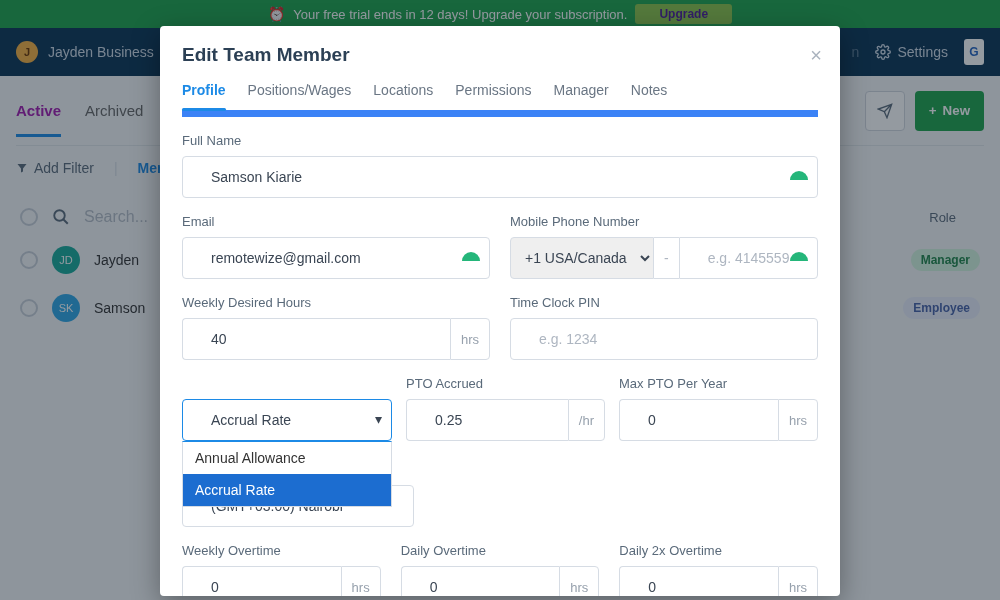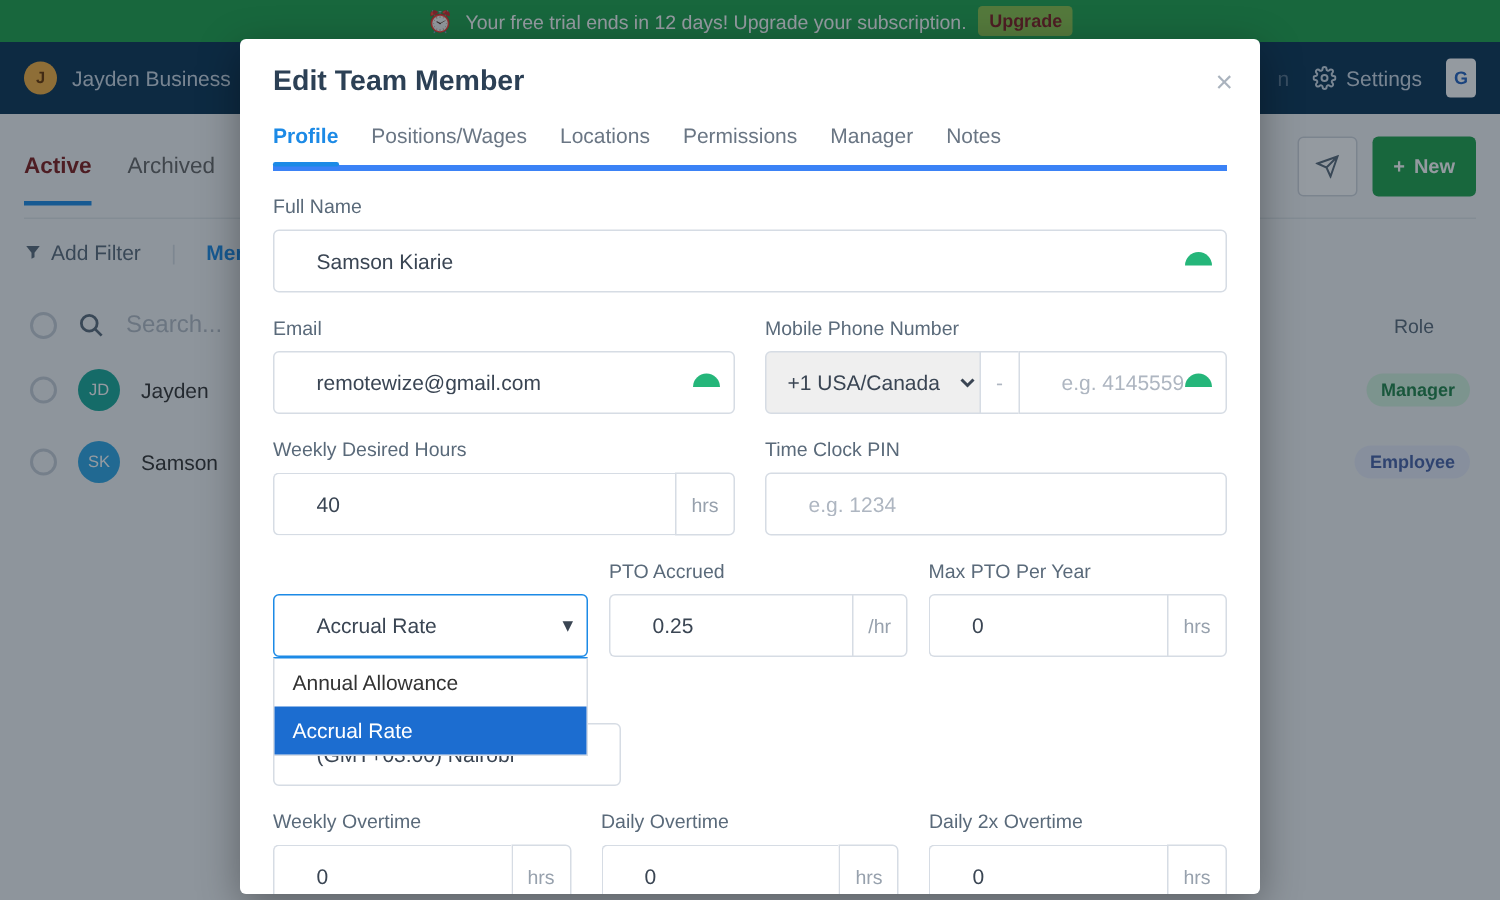--- a/index.html
+++ b/index.html
@@ -1,33 +1,33 @@
 <!DOCTYPE html>
 <html><head>
 <meta charset="utf-8">
 <style>
 * { box-sizing: border-box; margin: 0; padding: 0; }
 body { font-family: -apple-system, BlinkMacSystemFont, "Segoe UI", Helvetica, Arial, sans-serif; background: #f5f6f8; font-size: 14px; color: #333; overflow: hidden; width: 1000px; height: 600px; position: relative; }
 
 .trial-banner { background: #1ea24c; height: 28px; display: flex; align-items: center; justify-content: center; font-size: 13px; color: #fff; gap: 8px; }
 .trial-banner .clock { font-size: 14px; }
-.trial-banner .upgrade-btn { background: #8bc34a; color: #7f1d1d; padding: 3px 7px; border-radius: 3px; font-weight: 600; font-size: 12px; }
+.trial-banner .upgrade-btn { background: #8bc34a; color: #4c1d95; padding: 3px 24px; border-radius: 3px; font-weight: 600; font-size: 12px; }
 
 .topnav { background: #0a3355; height: 48px; display: flex; align-items: center; padding: 0 16px; color: #cdd9e5; justify-content: space-between; }
 .topnav-left { display: flex; align-items: center; gap: 10px; }
 .avatar-circle { width: 22px; height: 22px; border-radius: 50%; background: #f5b041; display: inline-flex; align-items: center; justify-content: center; font-size: 11px; font-weight: 600; color: #6b3500; }
 .topnav-right { display: flex; align-items: center; gap: 16px; }
 .gear { width: 16px; height: 16px; }
 .g-badge { width: 20px; height: 26px; background: #fff; border-radius: 3px; display: flex; align-items: center; justify-content: center; font-size: 12px; font-weight: 700; color: #2363c1; }
 
 .page-body { padding: 0 16px; }
 .tabs-row { display: flex; align-items: center; justify-content: space-between; height: 70px; border-bottom: 1px solid #e1e5ea; }
 .tabs { display: flex; gap: 24px; }
 .tabs .tab { font-size: 15px; color: #666; cursor: pointer; padding-bottom: 18px; padding-top: 18px; position: relative; }
-.tabs .tab.active { color: #7f1d1d; font-weight: 600; }
+.tabs .tab.active { color: #a21caf; font-weight: 600; }
 .tabs .tab.active::after { content:''; position:absolute; bottom:0; left:0; right:0; height:3px; background:#1c8ae6; }
 .right-actions { display: flex; gap: 10px; align-items: center; }
 .icon-btn { width: 40px; height: 40px; border:1px solid #d1d7df; border-radius:4px; display:flex; align-items:center; justify-content:center; color:#5a6a7a; background:#fff; }
 .new-btn { background:#1ea24c; color:#fff; border:none; border-radius:4px; padding: 0 14px; height:40px; font-weight:700; display:flex; align-items:center; gap:6px; }
 
 .filters-row { display:flex; align-items:center; gap:20px; padding:14px 0; }
 .add-filter { color:#5a6a7a; display:flex; align-items:center; gap:6px; }
 .mem-link { color:#1c8ae6; font-weight:600; }
 
 .member-list { padding: 8px 0; }
@@ -42,21 +42,21 @@
 .badge-manager { background:#d4f4de; color:#20854a; }
 .badge-employee { background:#e7ecfa; color:#4862a8; }
 
 .overlay { position:absolute; inset:0; background:rgba(18,30,44,0.45); display:flex; justify-content:center; align-items:flex-start; }
 
 .modal { width: 680px; background:#fff; margin-top: 26px; border-radius:4px; box-shadow:0 8px 28px rgba(0,0,0,.35); max-height: 570px; overflow-y:auto; }
 .modal::-webkit-scrollbar { width:0; }
 .modal-head { padding: 18px 22px 0 22px; position:relative; }
 .modal-title { font-size:19px; color:#2c4055; font-weight:600; margin-bottom:10px; }
 .close-x { position:absolute; right:18px; top:18px; color:#aab3be; font-size:20px; cursor:pointer; }
-.modal-tabs { display:flex; gap:22px; border-bottom:4px solid #3b82f6; }
+.modal-tabs { display:flex; gap:22px; border-bottom:7px solid #3b82f6; }
 .mtab { font-size:14px; color:#6a7684; padding:6px 0 12px; position:relative; cursor:pointer; }
 .mtab.active { color:#1c8ae6; font-weight:700; }
 .mtab.active::after { content:''; position:absolute; left:0; right:0; bottom:-1px; height:3px; background:#1c8ae6; border-radius:2px; }
 
 .modal-body { padding: 16px 22px 22px; }
 .flabel { font-size:13px; color:#5a6a7a; margin-bottom:8px; display:flex; align-items:center; gap:6px; }
 .finput { width:100%; border:1px solid #d6dce4; border-radius:4px; height:42px; padding:0 28px; font-size:14px; color:#3a4553; position:relative; }
 .finput::placeholder { color:#aeb6c1; }
 .field { margin-bottom: 16px; position:relative; }
 .row2 { display:flex; gap:20px; }

